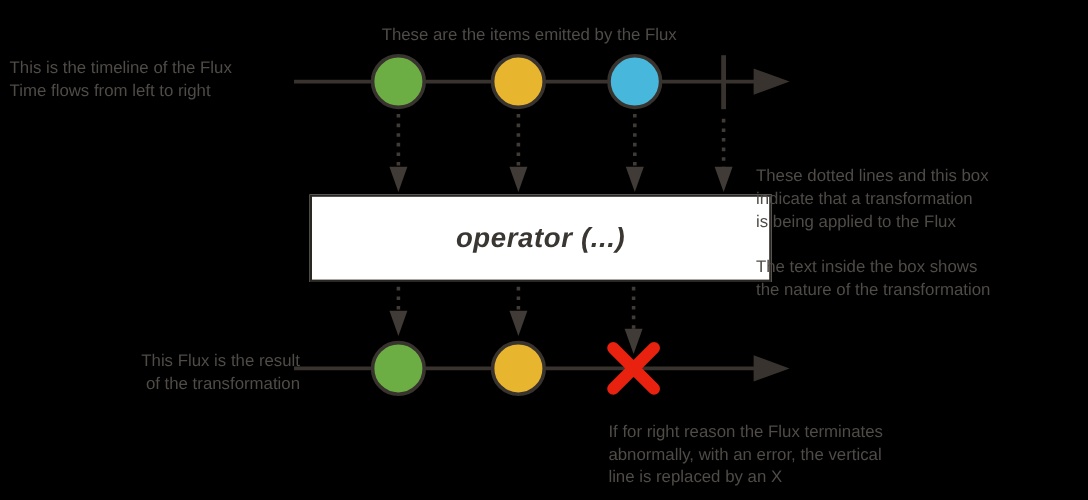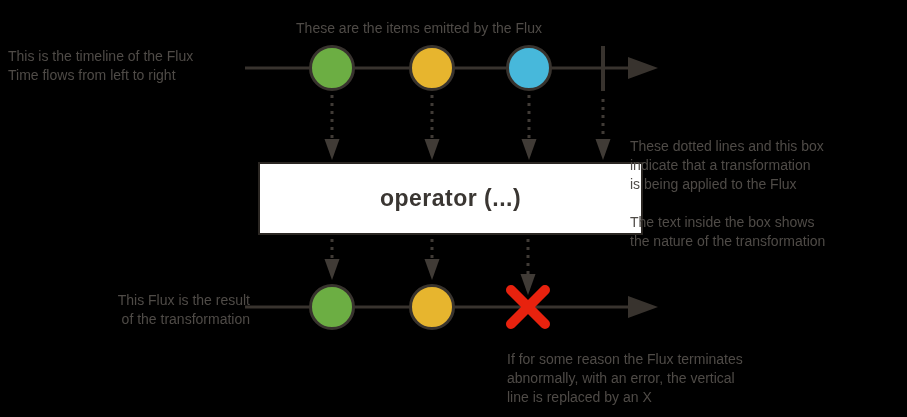--- a/index.html
+++ b/index.html
@@ -32,31 +32,32 @@
     box-sizing: border-box;
     background: var(--operator-box-bg);
     border: 2px solid var(--operator-box-border);
     display: flex; align-items: center; justify-content: center;
   }
   .operator-box span {
     color: var(--operator-text);
     font-size: 23px;
     font-weight: bold;
     letter-spacing: 0.5px;
+    font-style: italic;
   }
 
   .note {
     position: absolute;
     color: var(--annotation-text);
     font-size: 14px;
     line-height: 19px;
     white-space: pre-line;
   }
   .note-timeline { left: 8px;   top: 47px;  width: 222px; text-align: left; }
-  .note-items    { left: 258px; top: 19px;  width: 322px; text-align: center; }
+  .note-items    { left: 280px; top: 19px;  width: 322px; text-align: center; }
   .note-complete { left: 597px; top: 7px; }
   .note-transform{ left: 630px; top: 137px; }
   .note-result   { left: 35px;  top: 291px; width: 215px; text-align: right; }
   .note-error    { left: 507px; top: 350px; }
 </style>
 </head>
 <body>
 
 <div class="canvas">
 
@@ -108,17 +109,17 @@
 Time flows from left to right</div>
   <div class="note note-items">These are the items emitted by the Flux</div>
   <div class="note note-transform">These dotted lines and this box
 indicate that a transformation
 is being applied to the Flux
 
 The text inside the box shows
 the nature of the transformation</div>
   <div class="note note-result">This Flux is the result
 of the transformation</div>
-  <div class="note note-error">If for some reason the Flux terminates
+  <div class="note note-error">If for right reason the Flux terminates
 abnormally, with an error, the vertical
 line is replaced by an X</div>
 
 </div>
 
 </body></html>

